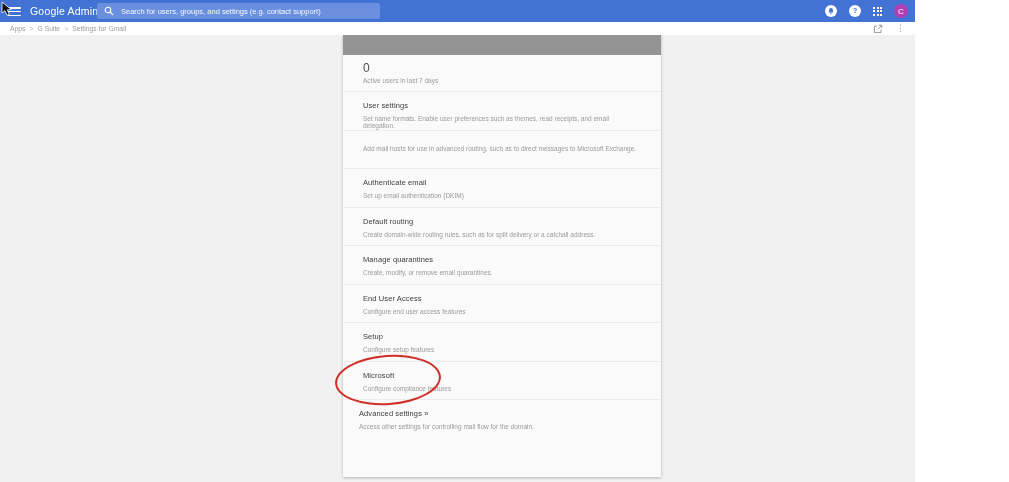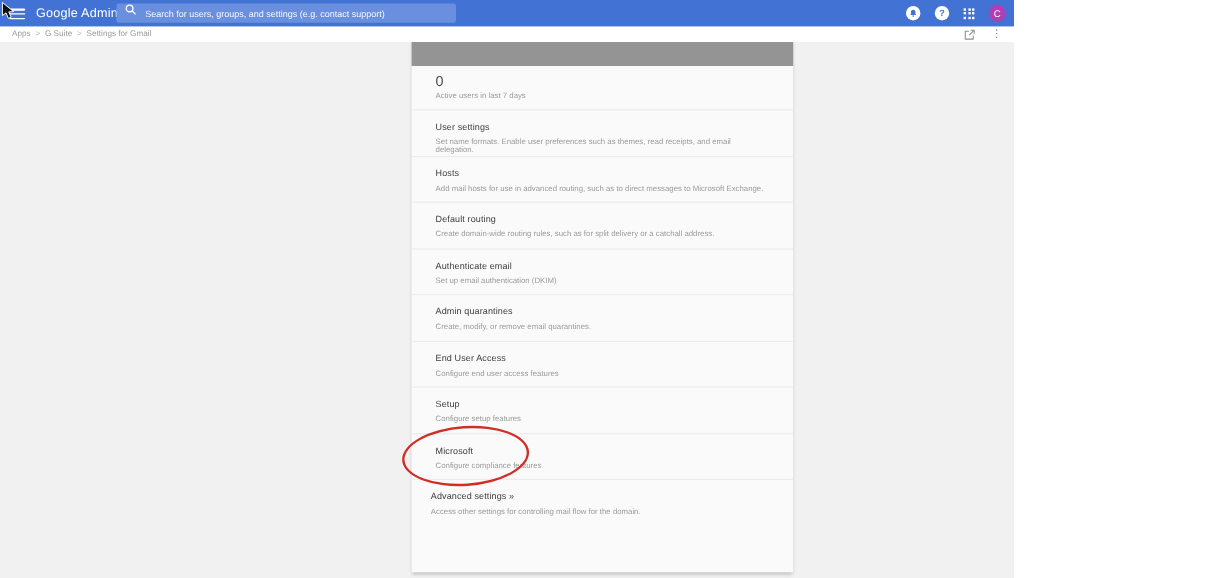--- a/index.html
+++ b/index.html
@@ -1,25 +1,25 @@
 <!DOCTYPE html>
 <html style="--header_bg: #4272d3; --search_bg: #6a8fde; --avatar_bg: #ae3fb4; --card_topbar: #949494; --page_bg: #f1f1f2; --card_bg: #fafafa; --annotation: #d02f28;"><head>
 <meta charset="utf-8">
 <style>
   * { margin:0; padding:0; box-sizing:border-box; }
   html,body { width:1009px; height:482px; }
   body { font-family:"Liberation Sans", sans-serif; overflow:hidden; }
-  .screen { position:relative; width:845px; height:482px; background:var(--page_bg,#f1f1f2); overflow:hidden; }
+  .screen { position:relative; width:915px; height:482px; background:var(--page_bg,#f1f1f2); overflow:hidden; }
 
   
   .appbar { position:absolute; top:0; left:0; width:100%; height:22px; background:var(--header_bg,#4272d3); z-index:10; }
   .hamburger { position:absolute; left:8px; top:7px; width:13px; }
   .hamburger i { display:block; width:13px; height:1.6px; background:#fff; margin-bottom:2.2px; border-radius:1px; }
   .brand { position:absolute; left:30px; top:0; line-height:22px; color:#fff; font-size:10.5px; letter-spacing:.2px; white-space:nowrap; }
-  .searchbox { position:absolute; left:97px; top:3px; width:283px; height:16px; background:var(--search_bg,#6a8fde); border-radius:2px; display:flex; padding:0 7px; }
+  .searchbox { position:absolute; left:97px; top:3px; width:283px; height:16px; background:var(--search_bg,#6a8fde); border-radius:2px; display:flex; align-items:center; padding:0 7px; }
   .searchbox svg { flex:0 0 auto; margin-right:7px; }
   .searchbox input { flex:1; background:transparent; border:none; outline:none; color:#fff; font-size:7.5px; font-family:"Liberation Sans",sans-serif; }
   .searchbox input::placeholder { color:rgba(255,255,255,.95); }
   .appbar-right { position:absolute; right:7px; top:0; height:22px; display:flex; align-items:center; gap:12px; }
   .circle-icon { width:12px; height:12px; border-radius:50%; background:#fff; color:var(--header_bg,#4272d3); display:flex; align-items:center; justify-content:center; font-size:7.5px; font-weight:bold; line-height:1; cursor:pointer; }
   .grid-icon { display:grid; grid-template-columns:repeat(3,2px); grid-template-rows:repeat(3,2px); gap:1.5px; cursor:pointer; }
   .grid-icon i { width:2px; height:2px; background:#fff; }
   .avatar { width:14px; height:14px; border-radius:50%; background:var(--avatar_bg,#ae3fb4); color:#fff; display:flex; align-items:center; justify-content:center; font-size:8px; cursor:pointer; }
 
   
@@ -115,36 +115,35 @@
         <div class="stats-label">Active users in last 7 days</div>
       </div>
       <div>
           <div class="section">
 
     <div class="section-title">User settings</div>
     <div class="section-desc">Set name formats. Enable user preferences such as themes, read receipts, and email delegation.</div>
   </div>
           <div class="section">
 
-    <div class="section-title">Hosts</div>
     <div class="section-desc">Add mail hosts for use in advanced routing, such as to direct messages to Microsoft Exchange.</div>
+  </div>
+          <div class="section">
+
+    <div class="section-title">Authenticate email</div>
+    <div class="section-desc">Set up email authentication (DKIM)</div>
   </div>
           <div class="section">
 
     <div class="section-title">Default routing</div>
     <div class="section-desc">Create domain-wide routing rules, such as for split delivery or a catchall address.</div>
   </div>
           <div class="section">
 
-    <div class="section-title">Authenticate email</div>
-    <div class="section-desc">Set up email authentication (DKIM)</div>
-  </div>
-          <div class="section">
-
-    <div class="section-title">Admin quarantines</div>
+    <div class="section-title">Manage quarantines</div>
     <div class="section-desc">Create, modify, or remove email quarantines.</div>
   </div>
           <div class="section">
 
     <div class="section-title">End User Access</div>
     <div class="section-desc">Configure end user access features</div>
   </div>
           <div class="section">
 
     <div class="section-title">Setup</div>

